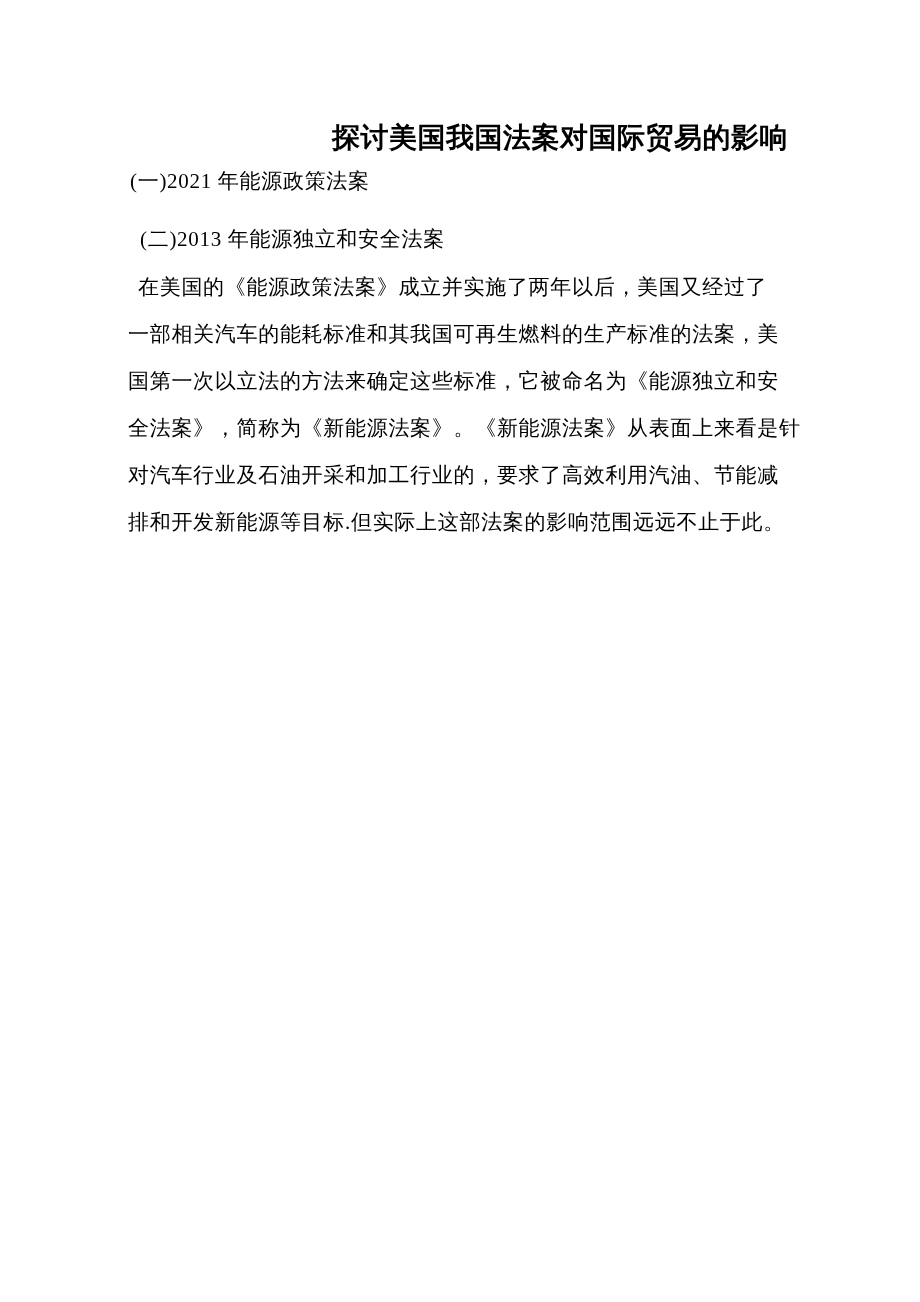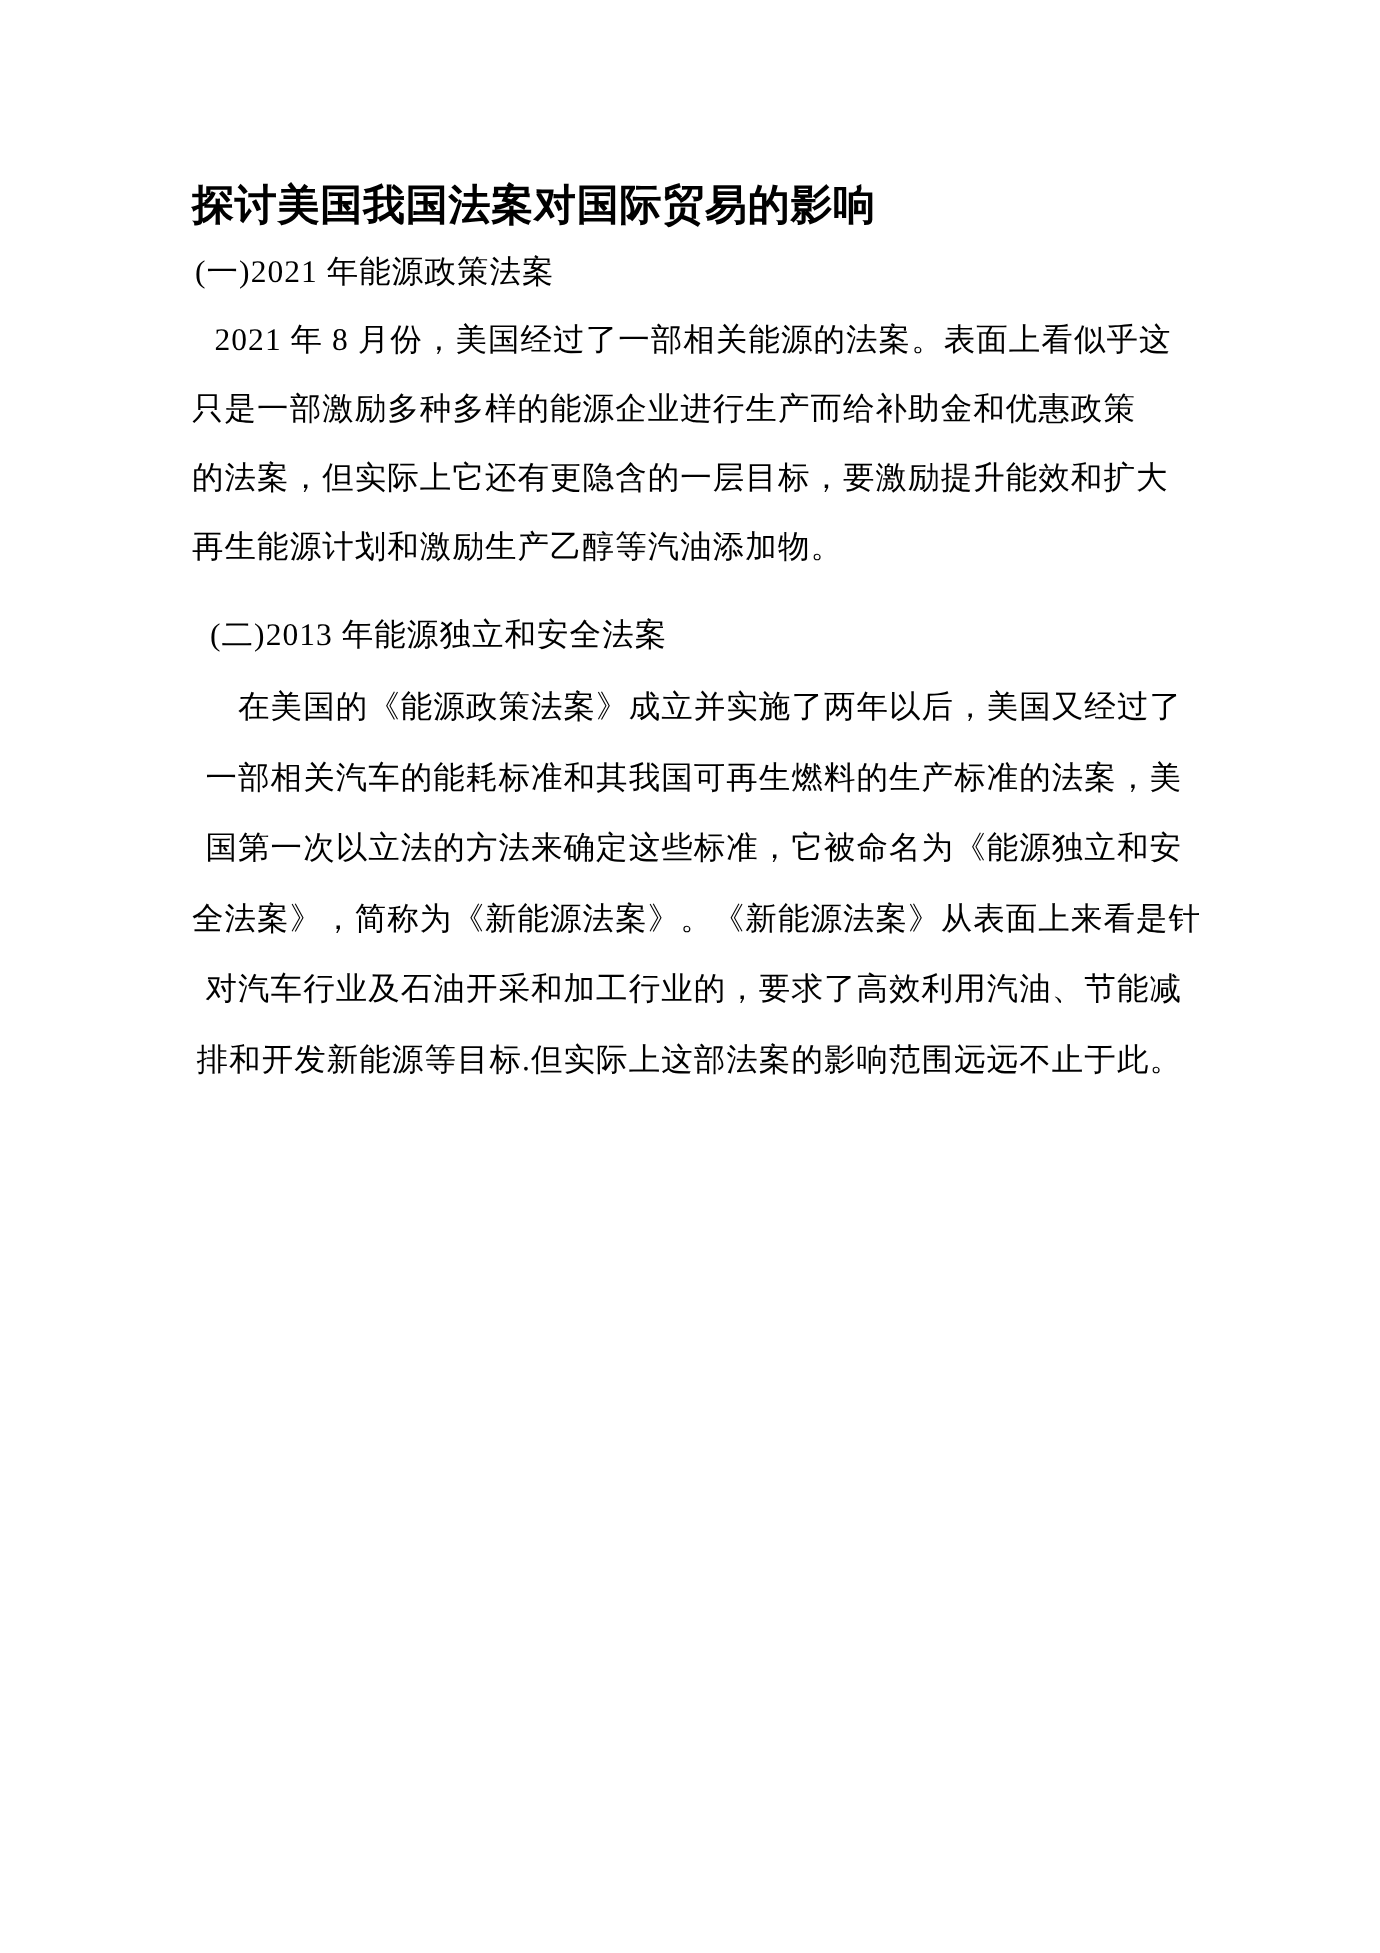--- a/index.html
+++ b/index.html
@@ -19,21 +19,21 @@
     box-sizing: border-box;
     width: 920px;
     height: 1302px;
     padding: 122px 132px 0 128px;
     background: #ffffff;
   }
   .doc-title {
     font-size: 28px;
     font-weight: bold;
     line-height: 32px;
-    text-align: left;
+    text-align: right;
     letter-spacing: 0.5px;
     white-space: pre;
   }
   .txt {
     font-size: 21px;
     font-weight: 400;
     letter-spacing: 0.7px;
     white-space: pre; 
   }
   .abstract {
@@ -61,44 +61,39 @@
   }
   .sub-heading-2 {
     margin-top: 14px;
     line-height: 44px;
     text-indent: 12px;
   }
   .para-2 {
     margin-top: 3px;
     line-height: 47px;
     text-indent: 10px;
-    text-align: right;
   }
   .para-3 {
     margin-top: 4px;
     line-height: 47px;
     text-indent: 22px;
   }
 </style>
 </head>
 <body>
 
 <div class="page">
 
   <div class="doc-title">探讨美国我国法案对国际贸易的影响</div>
 
 
 
 
   <div class="txt sub-heading-1">(一)2021 年能源政策法案</div>
 
-  <div class="txt para-1">2021 年 8 月份，美国经过了一部相关能源的法案。表面上看似乎这
-只是一部激励多种多样的能源企业进行生产而给补助金和优惠政策
-的法案，但实际上它还有更隐含的一层目标，要激励提升能效和扩大
-再生能源计划和激励生产乙醇等汽油添加物。</div>
 
   <div class="txt sub-heading-2">(二)2013 年能源独立和安全法案</div>
 
   <div class="txt para-2">在美国的《能源政策法案》成立并实施了两年以后，美国又经过了
 一部相关汽车的能耗标准和其我国可再生燃料的生产标准的法案，美
 国第一次以立法的方法来确定这些标准，它被命名为《能源独立和安
 全法案》，简称为《新能源法案》。《新能源法案》从表面上来看是针
 对汽车行业及石油开采和加工行业的，要求了高效利用汽油、节能减
 排和开发新能源等目标.但实际上这部法案的影响范围远远不止于此。</div>
 

